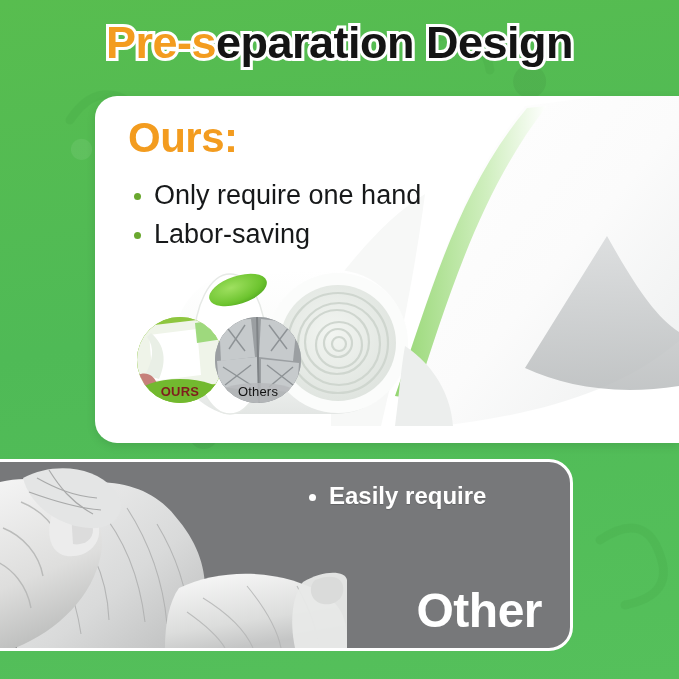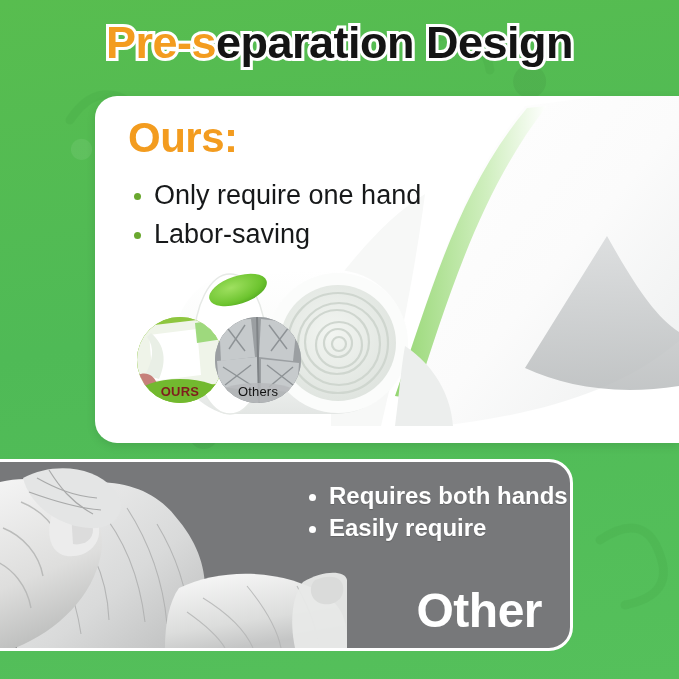--- a/index.html
+++ b/index.html
@@ -305,20 +305,19 @@
         <path d="M32 30 C54 38 78 46 104 48"></path>
       </g>
 
       <path d="M306 120 C326 108 348 108 350 118 L350 186 L298 186 C292 158 296 132 306 120 Z" fill="#e8e9e8" opacity=".95"></path>
       <path d="M318 118 C332 112 344 114 346 124 C348 136 338 144 326 142 C314 140 310 126 318 118 Z" fill="#dadbda"></path>
 
       <rect width="350" height="186" fill="url(#bagG)" opacity="0"></rect>
     </svg>
 
     <ul class="other-list">
-      <li>Requires both hands</li>
       <li>Easily require</li>
     </ul>
 
     <div class="other-word">Other</div>
   </div>
 
 </div>
 
 </body></html>

